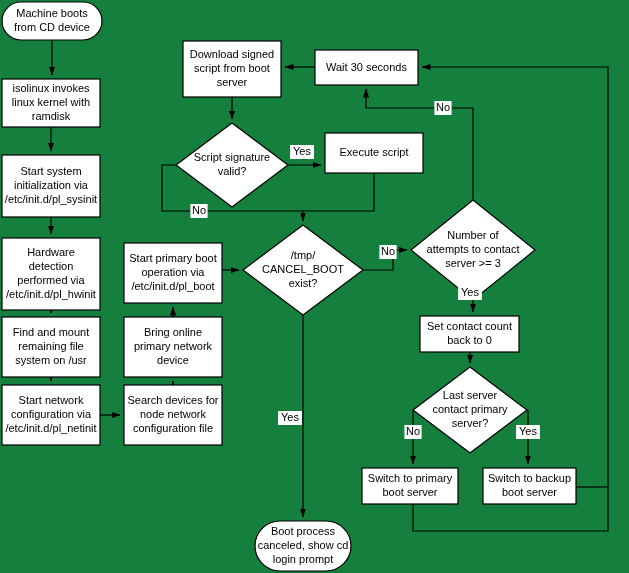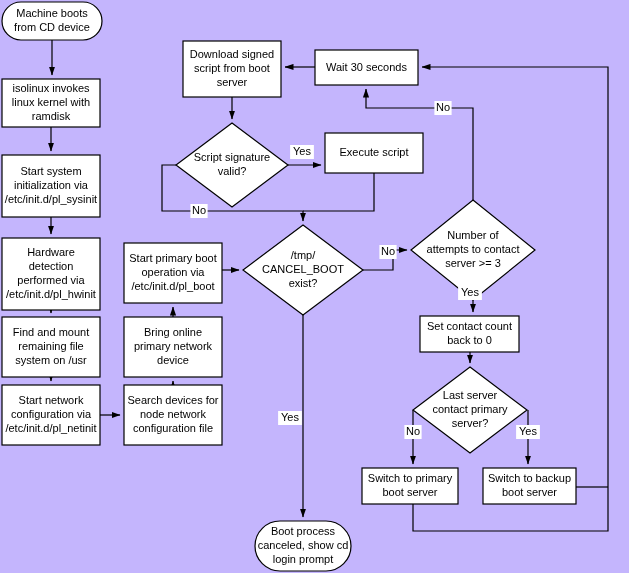--- a/index.html
+++ b/index.html
@@ -10,21 +10,21 @@
   body {
     width: 629px;
     height: 573px;
     font-family: "Liberation Sans", sans-serif;
     overflow: hidden;
   }
   #flowchart-root {
     position: relative;
     width: 629px;
     height: 573px;
-    background: #c4b5fd;
+    background: #15803d;
   }
   svg.chart {
     display: block;
     width: 629px;
     height: 573px;
   }
   .node-shape {
     fill: #ffffff;
     stroke: #000000;
     stroke-width: 1.2;

